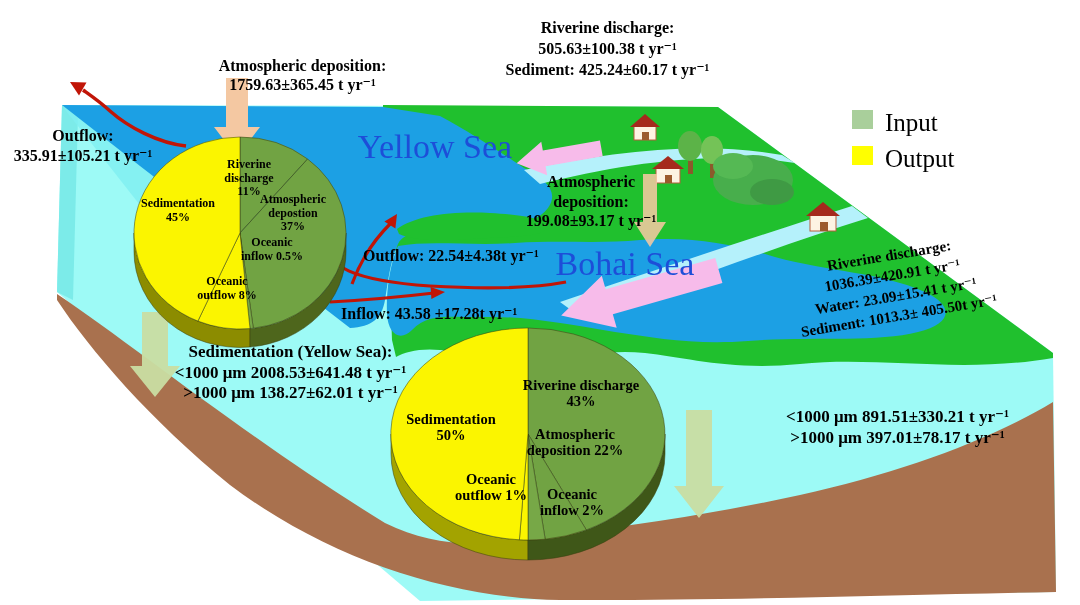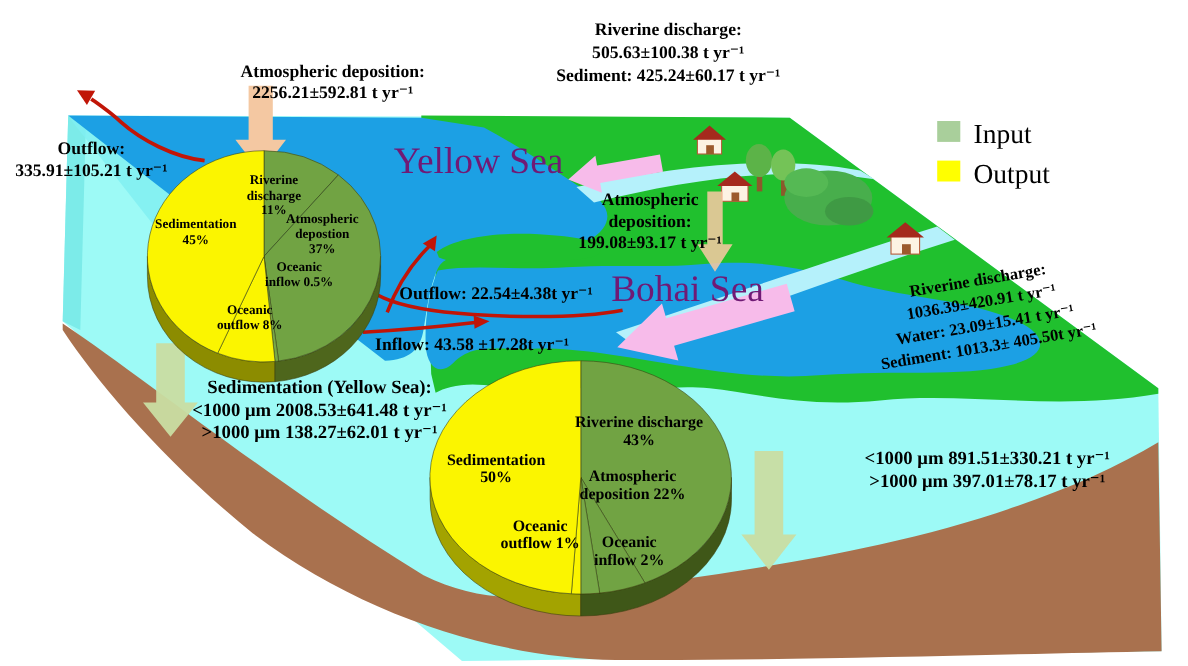--- a/index.html
+++ b/index.html
@@ -1,21 +1,21 @@
 <!DOCTYPE html>
 <html><head>
 <meta charset="utf-8">
 <style>
   html,body{margin:0;padding:0;background:#fff;}
   .stage{position:relative;width:1080px;height:605px;background:#ffffff;overflow:hidden;
          font-family:"Liberation Serif","DejaVu Serif",serif;color:#000;}
   .scene{position:absolute;left:0;top:0;}
   .txt{position:absolute;text-align:center;font-weight:bold;line-height:1.22;}
   .ln{display:block;}
-  .sea-name{position:absolute;color:#701a75;font-weight:normal;font-size:34px;white-space:nowrap;text-align:center;}
+  .sea-name{position:absolute;color:#1d4ed8;font-weight:normal;font-size:34px;white-space:nowrap;text-align:center;}
   .pielab{position:absolute;transform:translate(-50%,-50%);text-align:center;font-weight:bold;line-height:1.13;}
   .pielab-ys{font-size:12px;}
   .pielab-bh{font-size:14.5px;}
   .legend{position:absolute;left:852px;top:110px;}
   .legend-row{display:flex;align-items:flex-start;margin-bottom:11px;font-family:Liberation Serif, serif;}
   .swatch{width:21px;height:19px;margin-right:12px;}
   .legend-label{font-size:25px;font-weight:normal;line-height:1;}
   .rot{transform:rotate(-9.5deg);}
 </style>
 </head>
@@ -132,21 +132,21 @@
       <path d="M528,434 L528,328 A137,106 0 0 1 586.3,529.9 Z" fill="#71A343"></path>
       <path d="M528,434 L586.3,529.9 A137,106 0 0 1 545.2,539.2 Z" fill="#71A343"></path>
       <path d="M528,434 L545.2,539.2 A137,106 0 0 1 528,540 Z" fill="#77A847"></path>
       <path d="M528,434 L528,540 A137,106 0 0 1 519.4,539.8 Z" fill="#FBF500"></path>
       <path d="M528,434 L519.4,539.8 A137,106 0 0 1 528,328 Z" fill="#FBF500"></path>
     </g>
   </svg>
 
   <div class="txt" style="left:205px;top:57px;width:195px;font-size:16px;line-height:1.18;">
     <span class="ln">Atmospheric deposition:</span>
-    <span class="ln">2256.21±592.81 t yr⁻¹</span>
+    <span class="ln">1759.63±365.45 t yr⁻¹</span>
   </div>
 
   <div class="txt" style="left:450px;top:18px;width:315px;font-size:16px;line-height:1.3;">
     <span class="ln">Riverine discharge:</span>
     <span class="ln">505.63±100.38 t yr⁻¹</span>
     <span class="ln">Sediment: 425.24±60.17 t yr⁻¹</span>
   </div>
 
   <div class="txt" style="left:-2px;top:126px;width:170px;font-size:16px;">
     <span class="ln">Outflow:</span>
@@ -167,21 +167,21 @@
       <div class="legend-label">Output</div>
     </div>
   </div>
 
   <div class="txt" style="left:505px;top:172px;width:172px;font-size:16px;line-height:1.22;">
     <span class="ln">Atmospheric</span>
     <span class="ln">deposition:</span>
     <span class="ln">199.08±93.17 t yr⁻¹</span>
   </div>
 
-  <div class="txt" style="left:363px;top:246px;font-size:16px;white-space:nowrap;margin-top:12px;">Outflow:  22.54±4.38t yr⁻¹</div>
+  <div class="txt" style="left:363px;top:246px;font-size:16px;white-space:nowrap;">Outflow:  22.54±4.38t yr⁻¹</div>
 
   <div class="txt" style="left:341px;top:304px;font-size:16px;white-space:nowrap;">Inflow:  43.58 ±17.28t yr⁻¹</div>
 
   <div class="txt rot" style="left:763px;top:245px;width:262px;font-size:15px;line-height:1.35;">
     <span class="ln">Riverine discharge:</span>
     <span class="ln">1036.39±420.91 t yr⁻¹</span>
     <span class="ln">Water: 23.09±15.41 t yr⁻¹</span>
     <span class="ln">Sediment: 1013.3± 405.50t yr⁻¹</span>
   </div>
 

